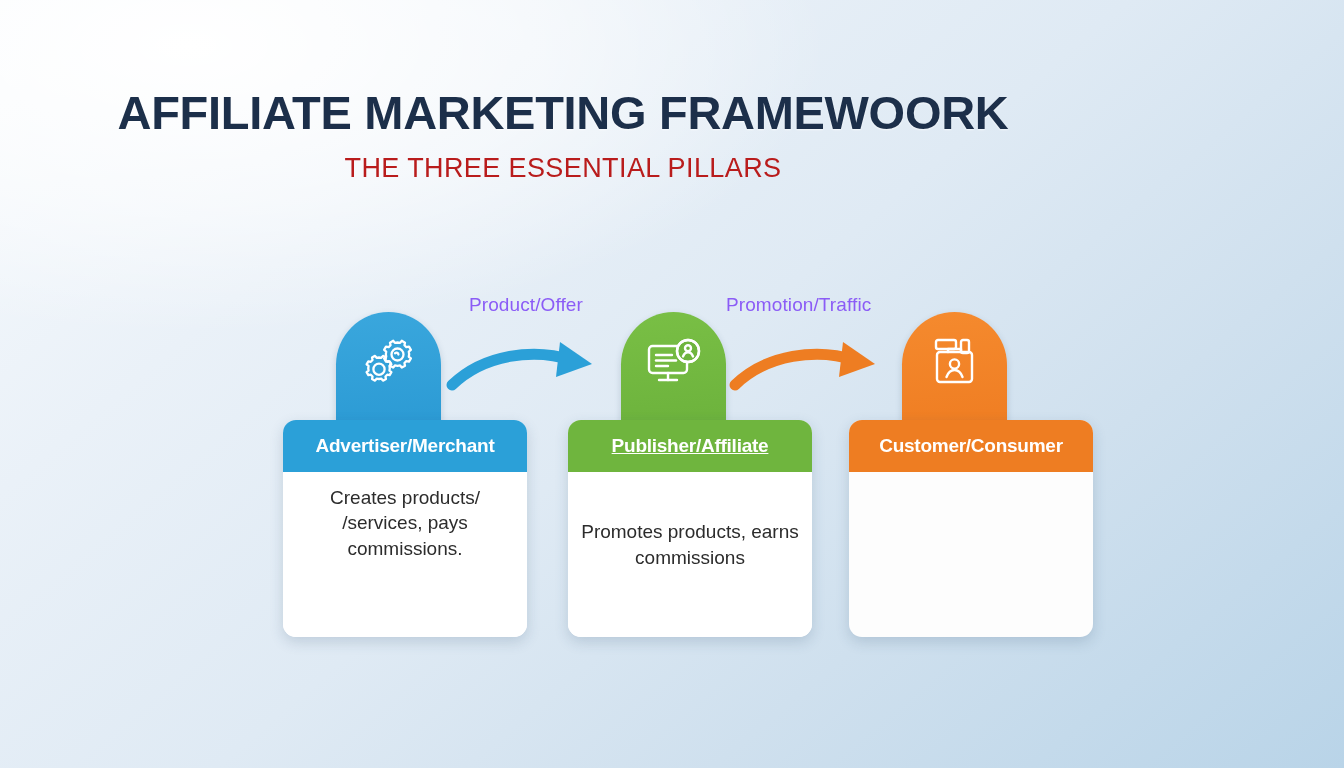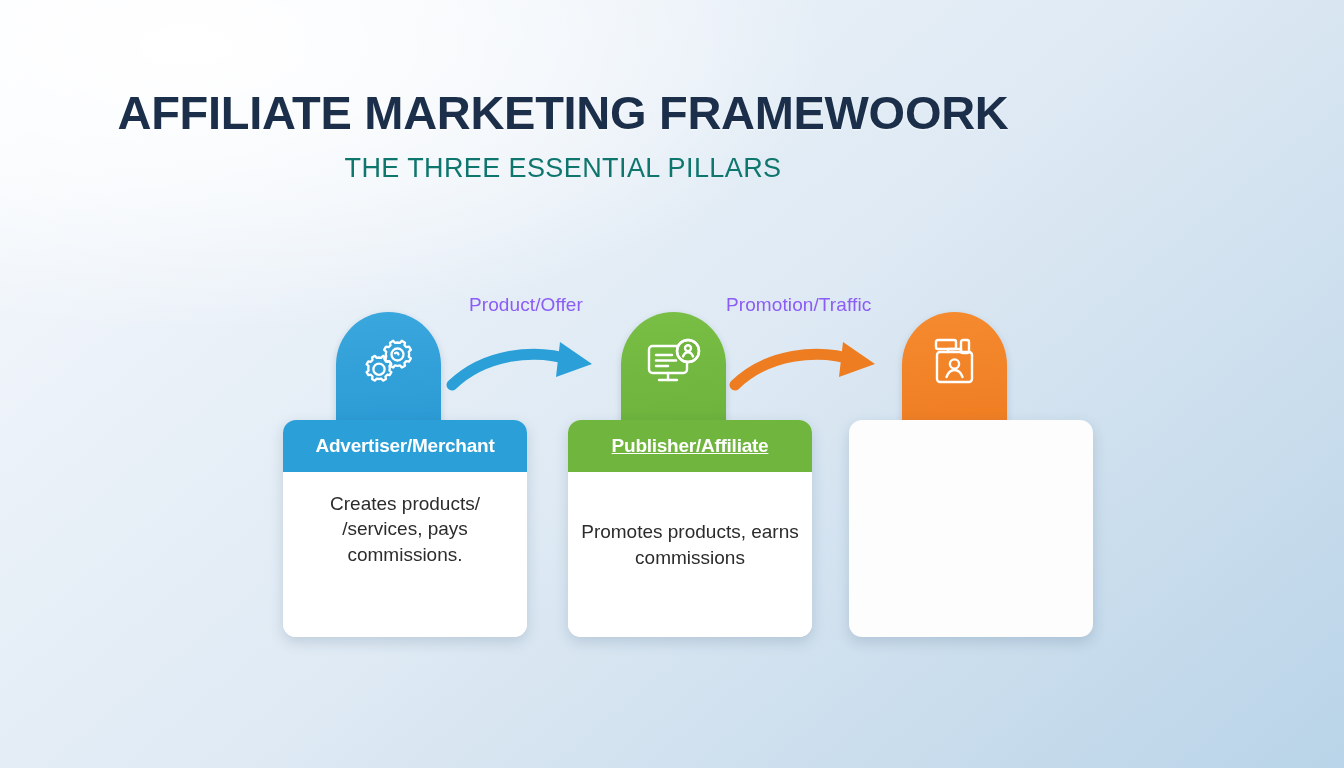--- a/index.html
+++ b/index.html
@@ -32,21 +32,21 @@
     letter-spacing: -0.3px;
     color: #1c2f4a;
     line-height: 1.08;
     text-shadow: 0 1px 2px rgba(255,255,255,0.7);
   }
   .subtitle {
     margin-top: 14px;
     font-size: 27px;
     font-weight: 400;
     letter-spacing: 0.4px;
-    color: #0f766e;
+    color: #b91c1c;
   }
 
   
   .stage {
     position: absolute;
     top: 0; left: 0;
     width: 1344px;
     height: 768px;
   }
 
@@ -118,21 +118,21 @@
     background: #ffffff;
     border-radius: 0 0 13px 13px;
     color: #2c2c2c;
     font-size: 19px;
     line-height: 1.34;
     text-align: center;
     display: flex;
     justify-content: center;
     padding: 0 8px;
   }
-  .card-body.top    { align-items: flex-start; padding-top: 19px; }
+  .card-body.top    { align-items: flex-start; padding-top: 13px; }
   .card-body.center { align-items: center; padding-bottom: 20px; }
 
   
   .arrow-svg {
     position: absolute;
     pointer-events: none;
   }
   .arrow-svg.a1 { left: 444px; top: 330px; }
   .arrow-svg.a2 { left: 727px; top: 330px; }
 
@@ -227,16 +227,17 @@
           <rect x="8" y="16" width="35" height="30" rx="3"></rect>
 
           <path d="M19 16 v-3 h13 v3"></path>
 
           <circle cx="25.5" cy="28" r="4.6"></circle>
           <path d="M17.5 41 c1.8 -5 5 -7 8 -7 3 0 6.2 2 8 7"></path>
         </svg>
       </div>
     </div>
     <div class="card">
+      <div class="card-header orange">Customer/Consumer</div>
     </div>
   </div>
 
 </div>
 
 </body></html>

